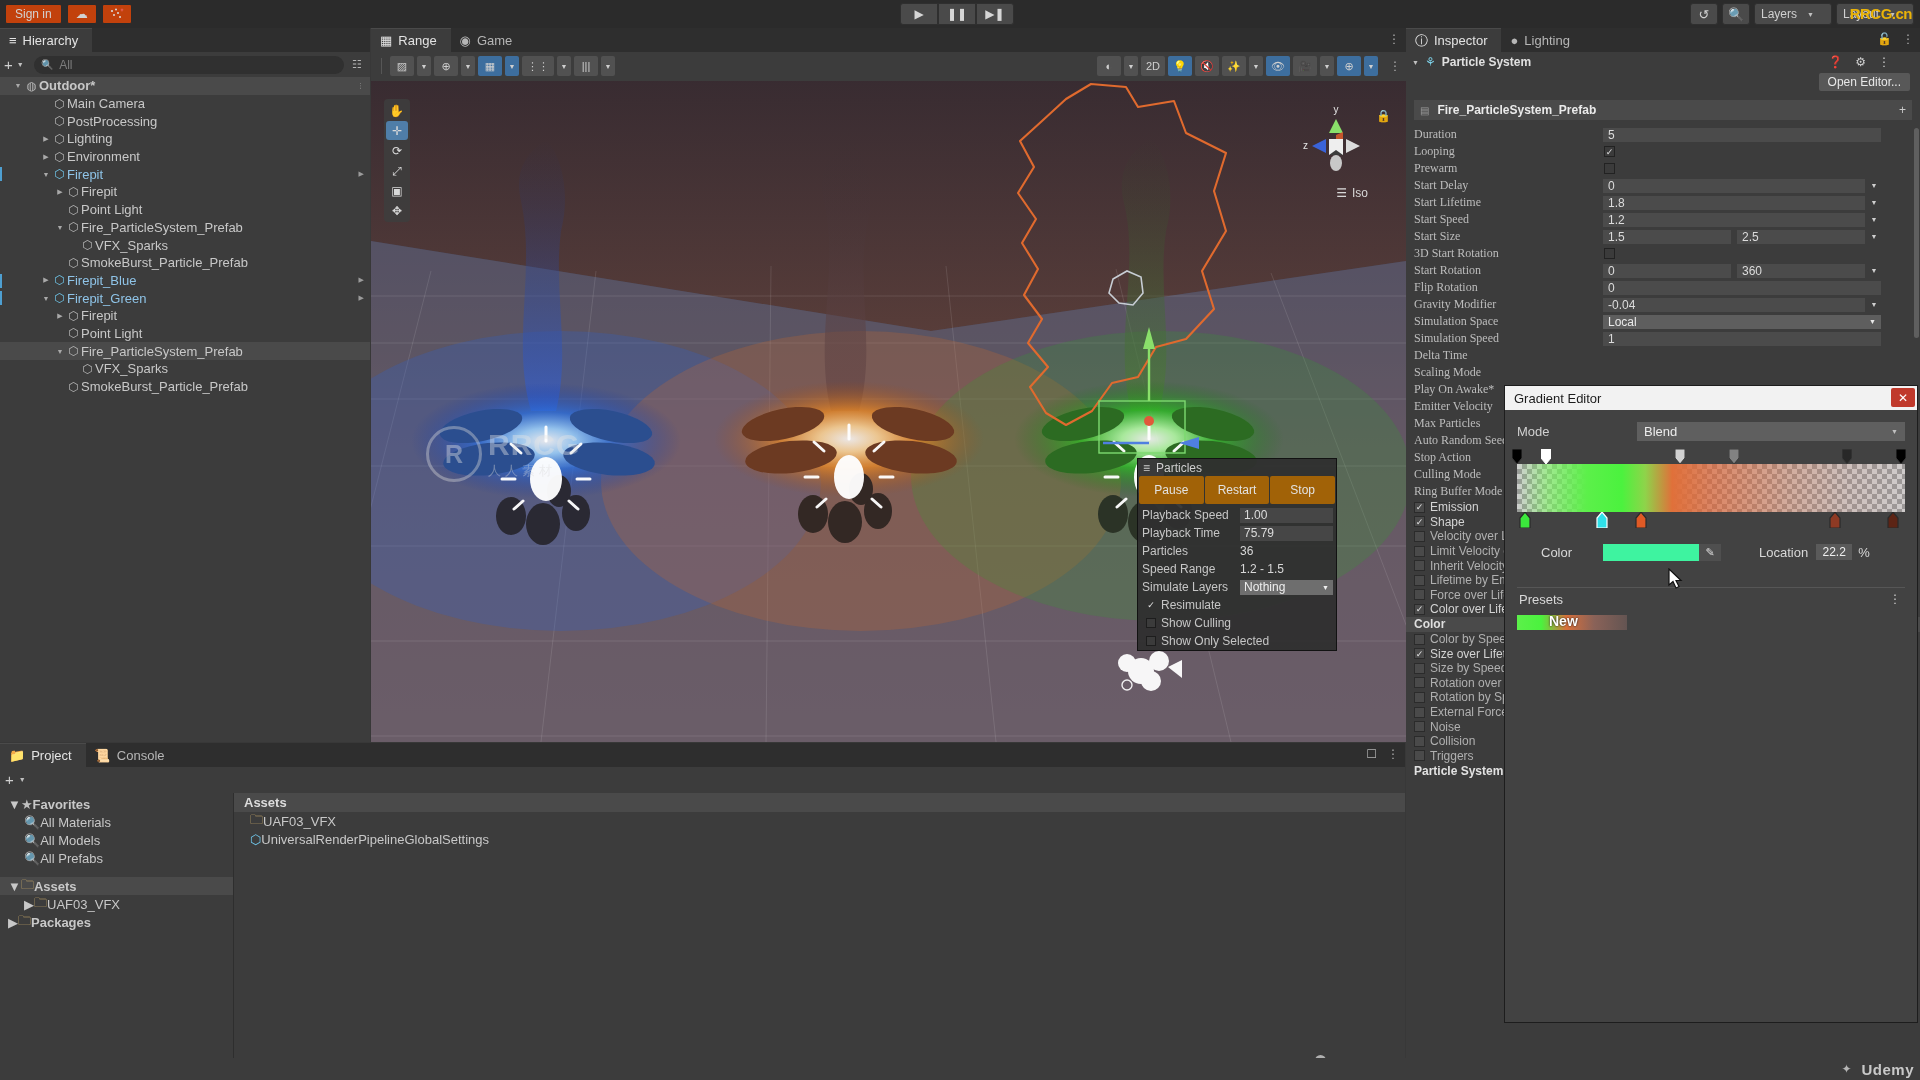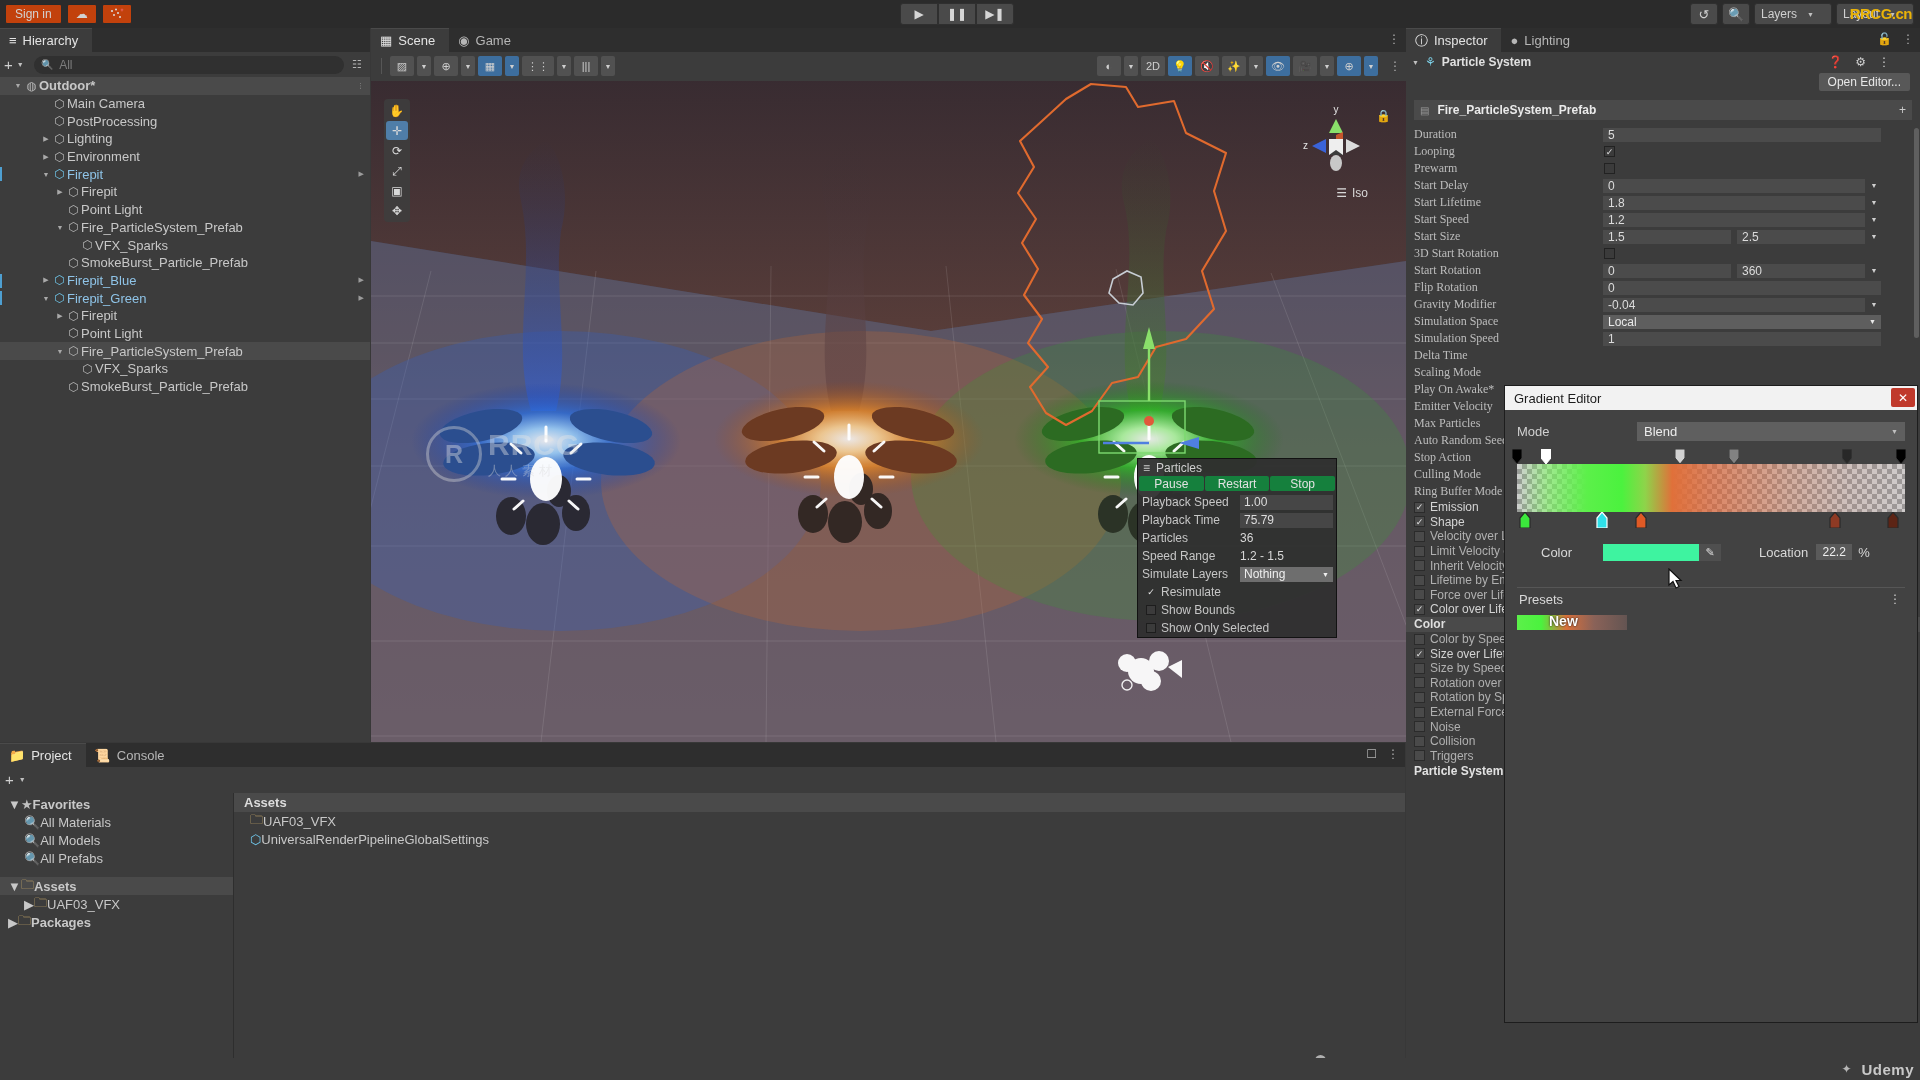--- a/index.html
+++ b/index.html
@@ -77,21 +77,21 @@
   .wm-circle { width:56px;height:56px;border-radius:50%;border:3px solid #d8d8d8; display:flex;align-items:center;
                justify-content:center;color:#e6e6e6;font-size:25px;font-weight:bold;}
   .wm-txt1 { font-size:30px; font-weight:bold; color:#e6e6e6; letter-spacing:1px; }
   .wm-txt2 { font-size:13px; color:#dadada; letter-spacing:4px; }
 
   
   .particles { position:absolute; left:766px; top:377px; width:200px; background:#2f2f2fF2;
                border:1px solid #121212; z-index:8; }
   .pp-title { height:17px; display:flex; align-items:center; gap:6px; padding-left:5px; font-size:12px; color:#cfcfcf; }
   .pp-btns { display:flex; gap:1px; padding:0 1px 2px 1px; }
-  .pp-btns div { flex:1; height:15px; background:#15803d; border-radius:2px; color:#e2e2e2; font-size:12px;
+  .pp-btns div { flex:1; height:28px; background:#a16207; border-radius:2px; color:#e2e2e2; font-size:12px;
                  display:flex; align-items:center; justify-content:center; }
   .pp-row { height:18px; display:flex; align-items:center; font-size:12px; color:#c6c6c6; padding-left:4px; }
   .pp-row .lbl { width:98px; }
   .pp-row .val { flex:1; color:#d8d8d8; }
   .pp-row .fld { flex:1; background:#464646; height:15px; padding-left:4px; display:flex; align-items:center;
                  color:#dcdcdc; margin-right:3px; }
   .pp-row .drop { flex:1; background:#6e6e6e; height:15px; padding-left:4px; display:flex; align-items:center;
                   justify-content:space-between; padding-right:4px; color:#efefef; margin-right:3px; }
   .cb { width:10px; height:10px; background:#3b3b3b; border:1px solid #1d1d1d; margin:0 5px 0 4px; flex:none;
         display:flex; align-items:center; justify-content:center; font-size:9px; color:#dadada; }
@@ -372,21 +372,21 @@
           <div class="ic" style="color: rgb(184, 184, 184);">⬡</div>
           <div class="txt">SmokeBurst_Particle_Prefab</div>
         </div>
       </div>
   </div>
 
   <div class="scene">
     <div class="panel-tabbar">
       <div class="ptab active">
         <span>▦</span>
-        <span>Scene</span>
+        <span>Range</span>
       </div>
       <div class="ptab">
         <span>◉</span>
         <span>Game</span>
       </div>
       <div class="ptab-icons">
         <span>⋮</span>
       </div>
     </div>
     <div class="scene-toolbar">
@@ -673,21 +673,21 @@
               </div>
             </div>
           </div>
         <div id="pp-checks">
             <div class="pp-row">
               <div class="cb" style="background: transparent; border: none; color: rgb(227, 227, 227);">✓</div>
               <div>Resimulate</div>
             </div>
             <div class="pp-row">
               <div class="cb"></div>
-              <div>Show Bounds</div>
+              <div>Show Culling</div>
             </div>
             <div class="pp-row">
               <div class="cb"></div>
               <div>Show Only Selected</div>
             </div>
           </div>
       </div>
     </div>
   </div>
 

